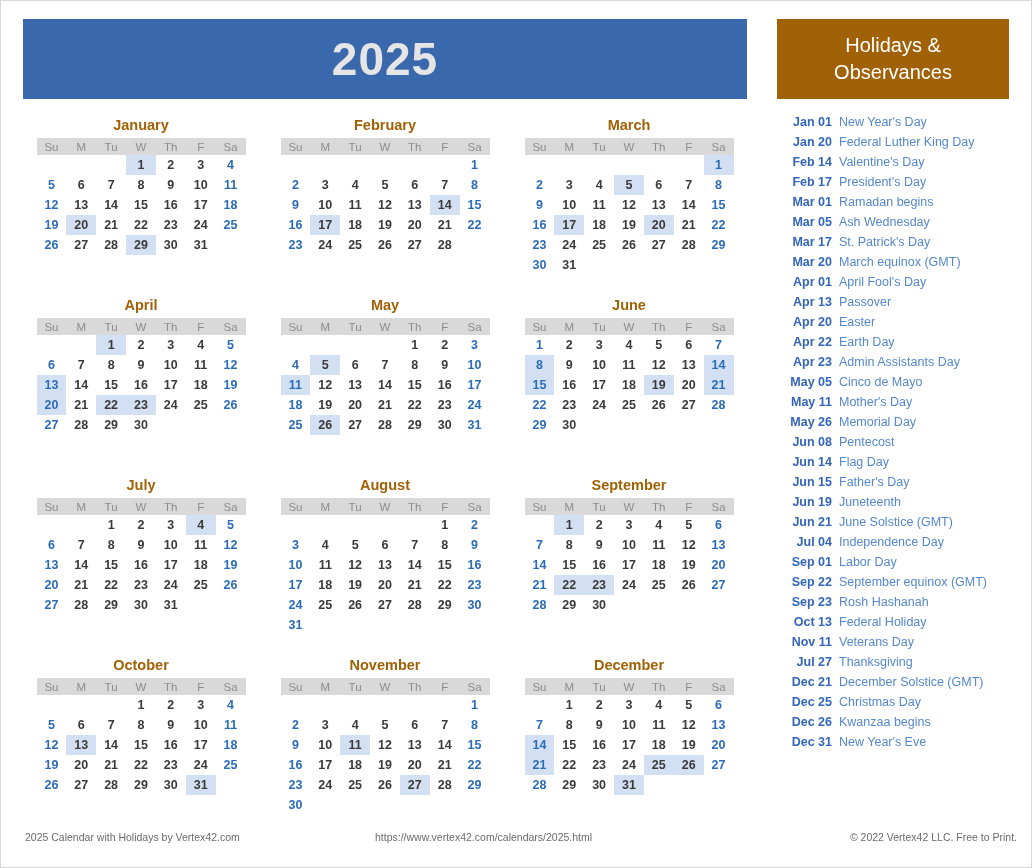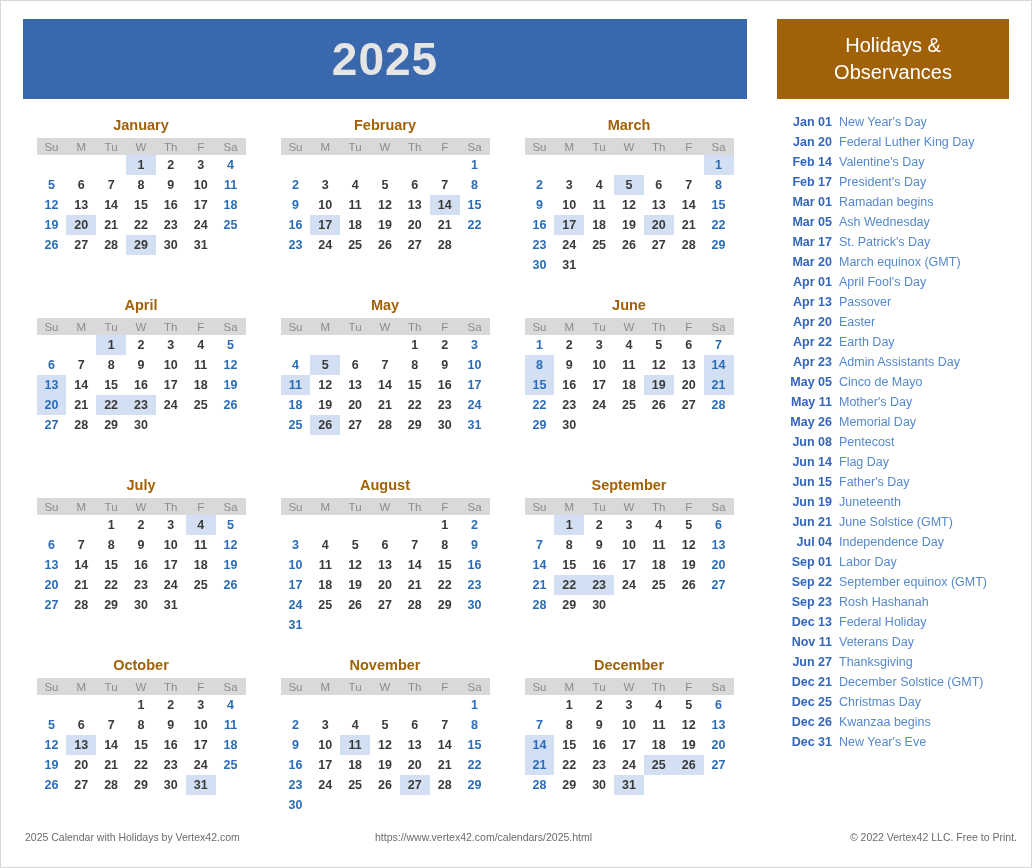--- a/index.html
+++ b/index.html
@@ -1052,29 +1052,29 @@
         </div>
         <div class="holi-row">
           <span class="holi-date">Sep 22</span>
           <span class="holi-name">September equinox (GMT)</span>
         </div>
         <div class="holi-row">
           <span class="holi-date">Sep 23</span>
           <span class="holi-name">Rosh Hashanah</span>
         </div>
         <div class="holi-row">
-          <span class="holi-date">Dec 13</span>
+          <span class="holi-date">Oct 13</span>
           <span class="holi-name">Federal Holiday</span>
         </div>
         <div class="holi-row">
           <span class="holi-date">Nov 11</span>
           <span class="holi-name">Veterans Day</span>
         </div>
         <div class="holi-row">
-          <span class="holi-date">Jun 27</span>
+          <span class="holi-date">Jul 27</span>
           <span class="holi-name">Thanksgiving</span>
         </div>
         <div class="holi-row">
           <span class="holi-date">Dec 21</span>
           <span class="holi-name">December Solstice (GMT)</span>
         </div>
         <div class="holi-row">
           <span class="holi-date">Dec 25</span>
           <span class="holi-name">Christmas Day</span>
         </div>

